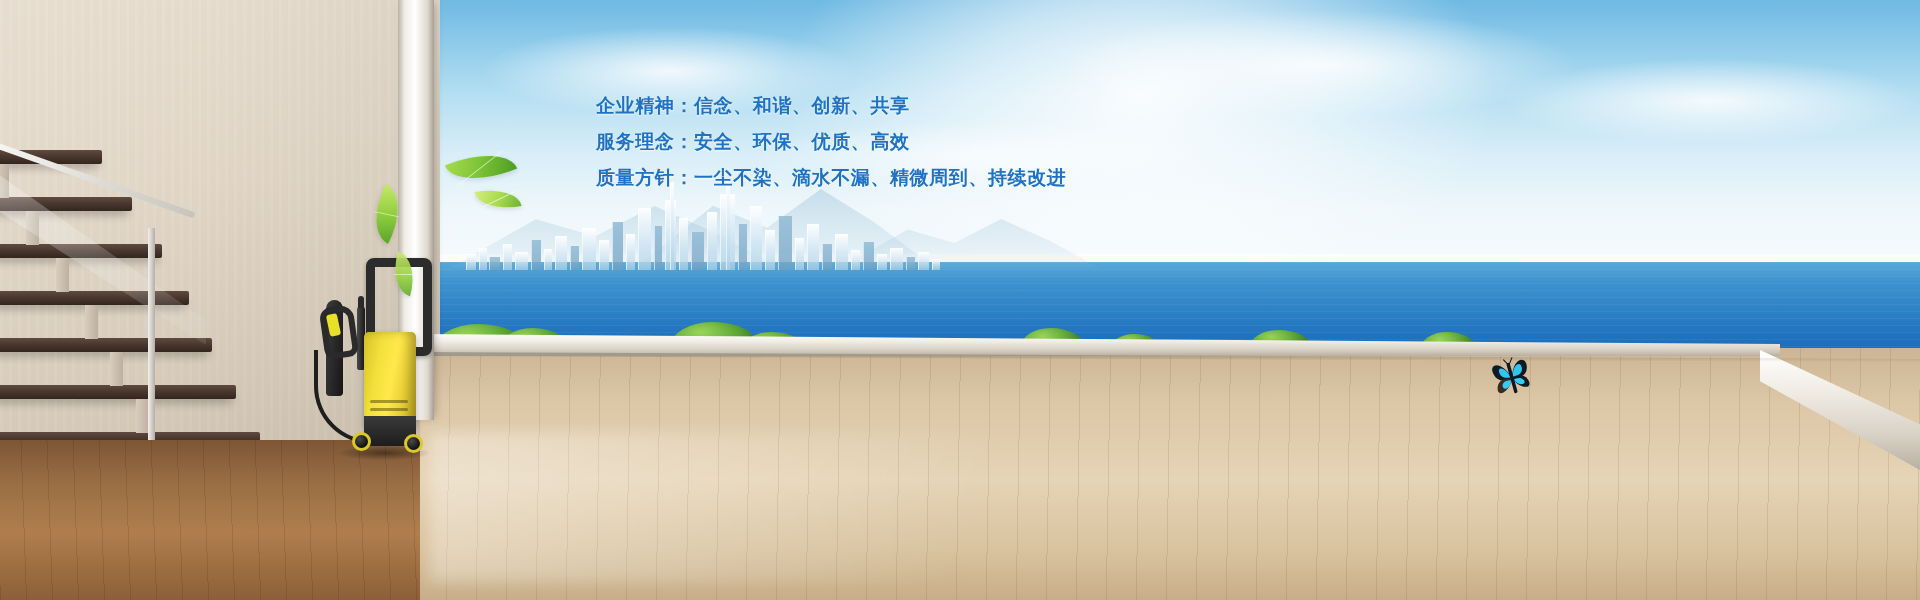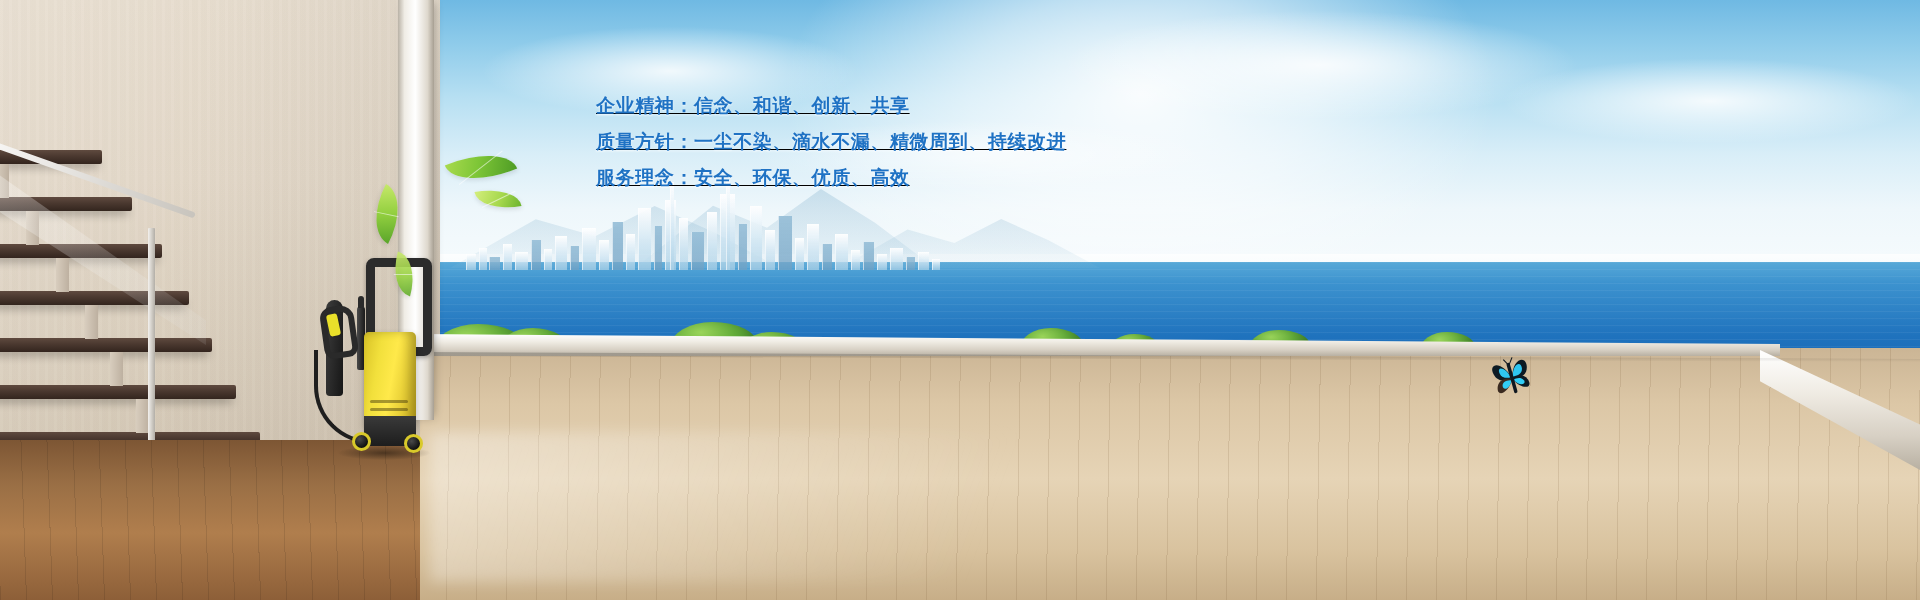--- a/index.html
+++ b/index.html
@@ -134,21 +134,21 @@
       linear-gradient(180deg,#cbb595 0%, #dcc7a6 22%, #e6d4b6 52%, #d9c39f 80%, #c7ae88 100%);
   }
   .floor-shine{
     position:absolute;z-index:6;left:430px;bottom:18px;width:900px;height:150px;
     background:linear-gradient(110deg, rgba(255,255,255,.34), rgba(255,255,255,0) 62%);
     filter:blur(7px);pointer-events:none;
   }
 
   
   .culture-text{
-    position:absolute;z-index:12;left:596px;top:88px;width:760px;text-decoration:underline;
+    position:absolute;z-index:12;left:596px;top:88px;width:760px;
   }
   .culture-line{
     color:#1f72c4;
     font-size:19px;
     font-weight:700;
     line-height:36px;
     letter-spacing:.6px;
     text-shadow:0 1px 2px rgba(255,255,255,.75);
     white-space:nowrap;
   }
@@ -396,17 +396,17 @@
               background:linear-gradient(120deg,#d4ee7d 0%,#a6d84c 55%,#6cb32e 100%);">
     <div class="vein"></div>
   </div>
   <div class="leaf" style="left:392px;top:254px;width:24px;height:40px;transform:rotate(16deg);opacity:.9;
               background:linear-gradient(150deg,#cbe96f 0%,#98d243 55%,#5fa92b 100%);">
     <div class="vein"></div>
   </div>
 
   <div class="culture-text">
     <div class="culture-line">企业精神：信念、和谐、创新、共享</div>
+    <div class="culture-line">服务理念：安全、环保、优质、高效</div>
     <div class="culture-line">质量方针：一尘不染、滴水不漏、精微周到、持续改进</div>
-    <div class="culture-line">服务理念：安全、环保、优质、高效</div>
   </div>
 
 </div>
 
 </body></html>

